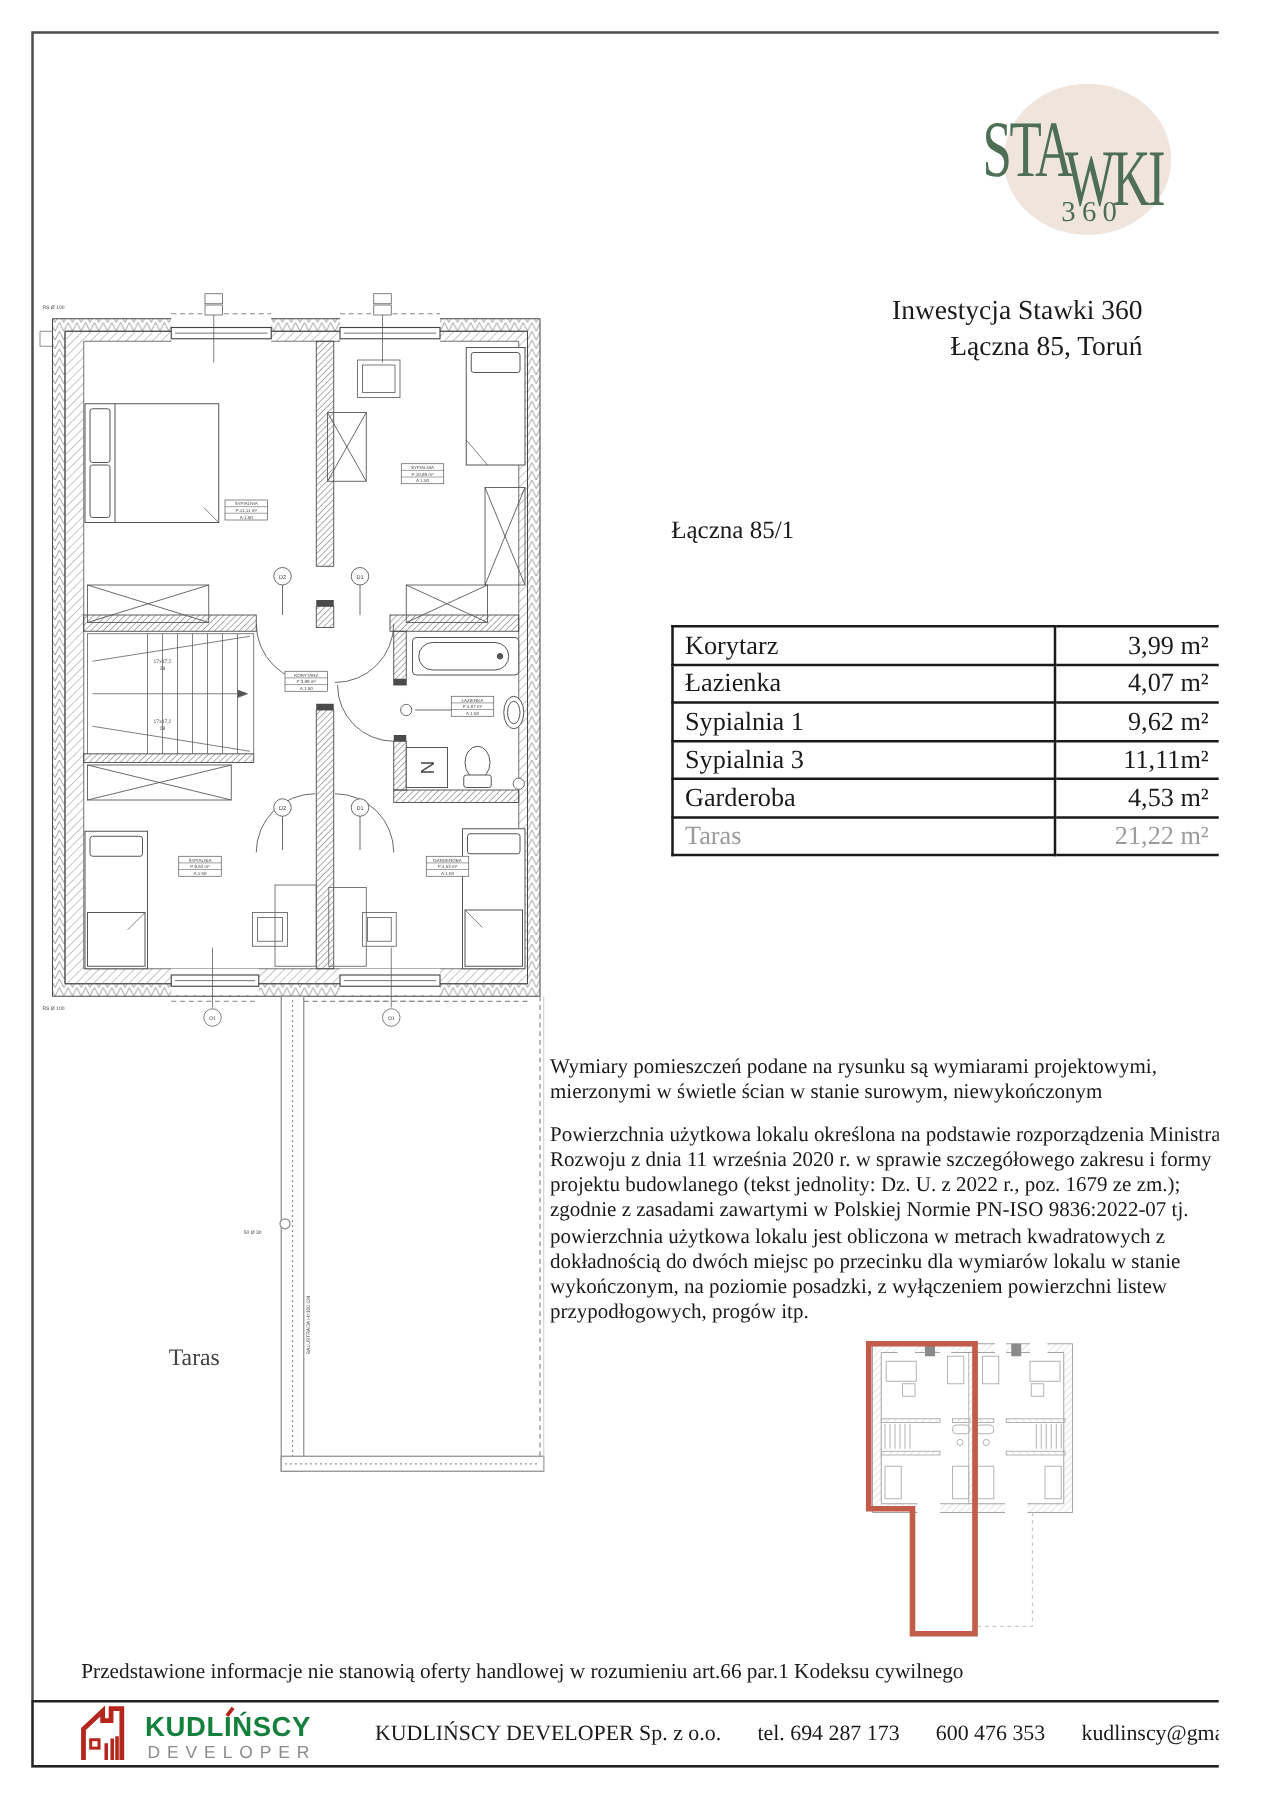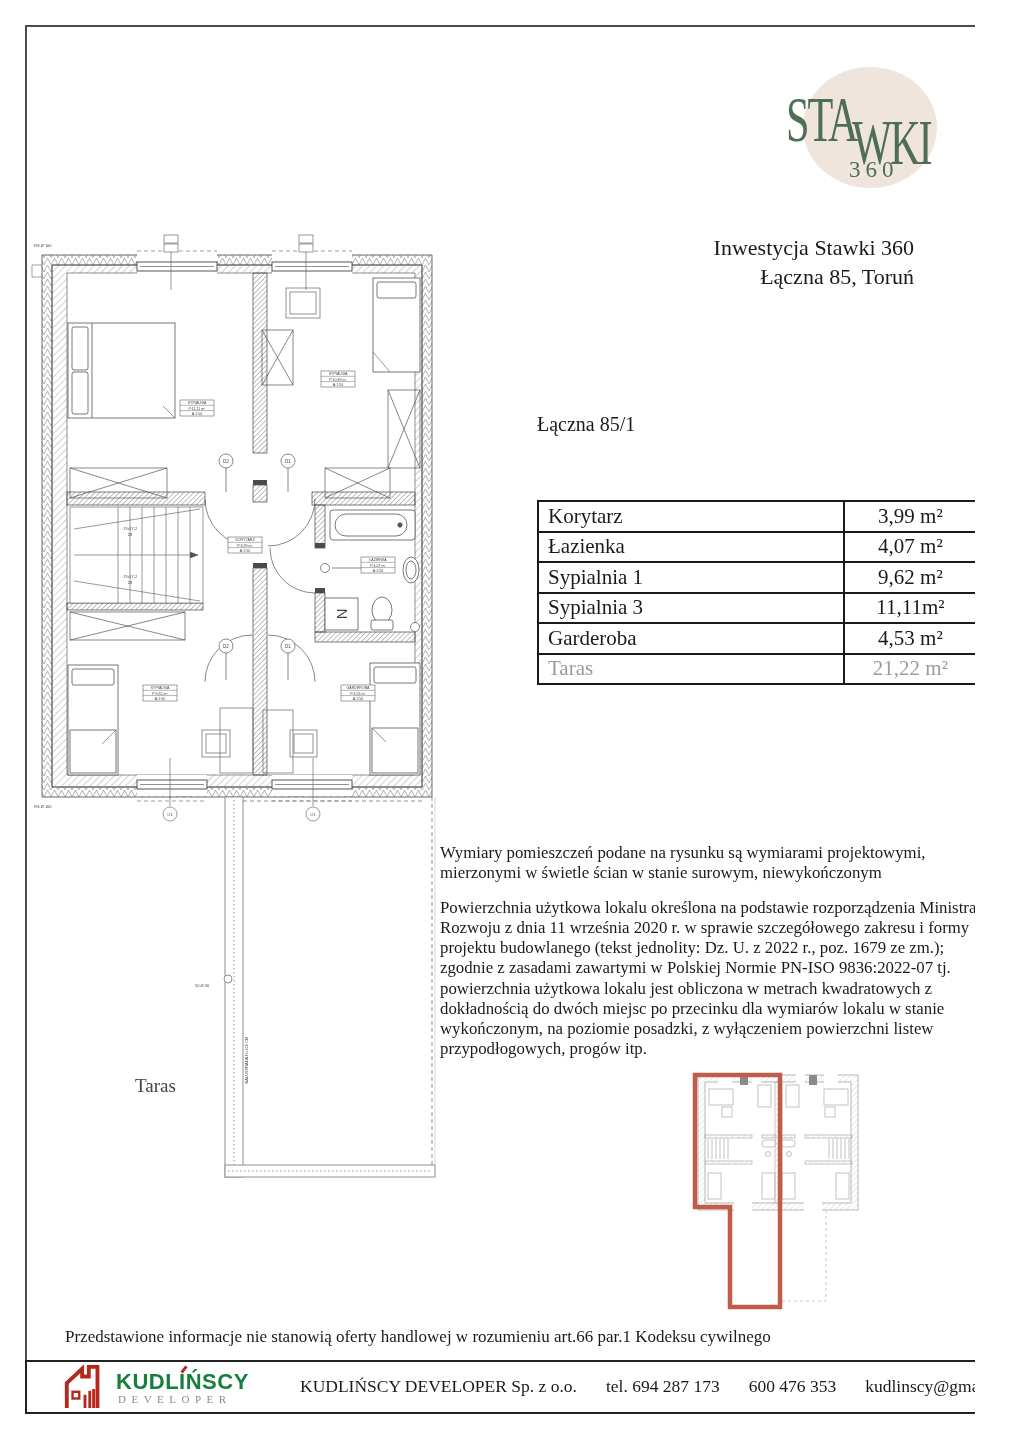--- a/index.html
+++ b/index.html
@@ -19,32 +19,32 @@
   
   .hdr{right:61px;top:233px;width:340px;text-align:right;font-size:22px;line-height:1.32;}
   .hdr b{font-weight:normal;}
   
   .unit-title{left:537px;top:413px;font-size:20px;}
   .floor-row{left:537px;top:462px;width:444px;display:flex;justify-content:space-between;font-size:23px;}
   table.areas{left:537px;top:500px;width:444px;position:absolute;border-collapse:collapse;
               font-size:21px;table-layout:fixed;}
   table.areas td{border:2px solid #1a1a1a;height:28.5px;padding:0 12px 0 9px;}
   table.areas td.lbl{width:64%;}
-  table.areas td.val{text-align:center;border-radius:13px;}
+  table.areas td.val{text-align:right;border-radius:13px;}
   table.areas tr.muted td{color:#9b9b9b;}
   
   .note{left:440px;width:556px;font-size:16.8px;line-height:1.2;text-align:left;}
   .note1{top:843px;}
   .note2{top:898px;}
   .disclaimer{left:65px;top:1327px;width:900px;font-size:17px;}
   
   .brand-name{left:116px;top:1369px;font-family:"Liberation Sans",sans-serif;font-weight:bold;
               font-size:22px;letter-spacing:0.5px;color:#15803d;}
   .brand-accent{left:180px;top:1368px;width:8px;height:3px;background:#b5271d;transform:rotate(-52deg);}
-  .brand-sub{left:118px;top:1393px;font-family:Liberation Serif, serif;font-size:11px;
+  .brand-sub{left:118px;top:1393px;font-family:Liberation Sans, sans-serif;font-size:14px;
              letter-spacing:5.5px;color:#8b8b8b;}
   .company-line{left:300px;top:1376px;display:flex;gap:29px;font-size:17.5px;white-space:nowrap;}
   svg text{font-family:"Liberation Sans",sans-serif;fill:#444;}
   svg text.ser{font-family:"Liberation Serif",serif;}
 </style>
 </head>
 <body>
 
 <div class="page">
 

